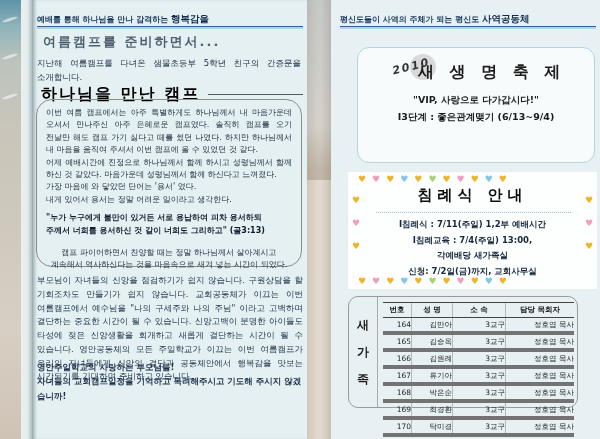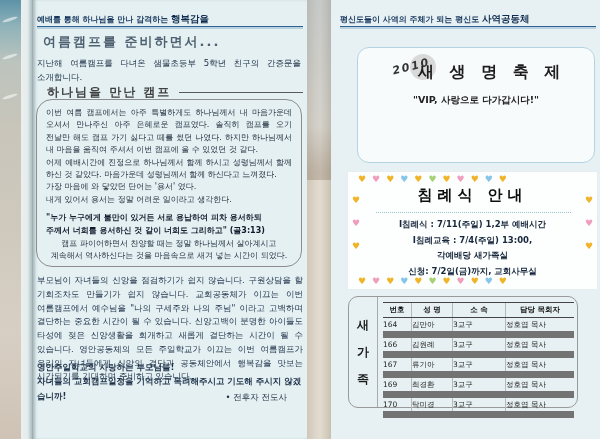--- a/index.html
+++ b/index.html
@@ -22,27 +22,27 @@
 
   
   .hdr{position:absolute;top:13px;color:#16365c;font-size:8px;font-weight:600;letter-spacing:0;white-space:nowrap;}
   .hdr b{font-size:9.5px;font-weight:800;color:#0f2b4e;}
   .hdr-rule{position:absolute;top:26px;height:0;border-top:1.5px solid #2f6392;box-shadow:0 1.5px 0 #8db2cc;}
 
   
   .lp-title{position:absolute;left:10px;top:33px;font-size:13px;color:#4e6170;letter-spacing:2px;font-weight:600;}
   .lp-intro{position:absolute;left:4px;top:57px;width:264px;font-size:8.5px;line-height:1.6;color:#203349;text-align:justify;word-break:keep-all;}
   .camp-head{position:absolute;left:4px;top:84px;width:266px;display:flex;align-items:center;gap:8px;}
-  .camp-head .t{font-size:12px;font-weight:800;color:#404040;letter-spacing:2px;white-space:nowrap;padding-left:10px;}
+  .camp-head .t{font-size:16px;font-weight:800;color:#000000;letter-spacing:2px;white-space:nowrap;padding-left:4px;}
   .camp-head .line{flex:1;border-top:1.5px solid #5a5a5a;}
   .bubble{position:absolute;left:3px;top:99px;width:266px;height:168px;border:1px solid #8d8d8d;border-radius:16px;
     padding:7px 9px;box-sizing:border-box;background:transparent;}
   .bubble .body{font-size:8px;line-height:1.55;color:#1f2d3d;text-align:justify;white-space:pre-line;word-break:keep-all;}
   .bubble .verse{margin-top:6px;font-size:8px;line-height:1.55;color:#101c2c;font-weight:700;white-space:pre-line;}
-  .bubble .fire{margin-top:1px;font-size:8px;line-height:1.55;color:#1f2d3d;text-align:center;white-space:pre-line;}
+  .bubble .fire{margin-top:10px;font-size:8px;line-height:1.55;color:#1f2d3d;text-align:center;white-space:pre-line;}
   .lp-closing{position:absolute;left:4px;top:274px;width:266px;font-size:8.5px;line-height:1.62;color:#1d3049;text-align:justify;white-space:pre-line;word-break:keep-all;}
   .lp-appeal{position:absolute;left:4px;top:360px;width:266px;font-size:8.5px;line-height:1.7;color:#1d3049;font-weight:600;white-space:pre-line;}
   .lp-sign{position:absolute;left:4px;top:392px;width:250px;text-align:right;font-size:8.5px;color:#243247;}
 
   
   .festival{position:absolute;left:26px;top:47px;width:238px;height:116px;background:#f7fbfc;
     border:1px solid #b3d3e2;border-radius:12px;box-sizing:border-box;text-align:center;}
   .festival .circle{position:absolute;left:52px;top:6px;width:26px;height:26px;border-radius:50%;background:#d9d9d9;}
   .festival .year{position:absolute;left:34px;top:12px;font-size:11px;font-weight:700;font-style:italic;color:#333;
     transform:rotate(-14deg);letter-spacing:2px;}
@@ -65,21 +65,21 @@
   .bap-divider{position:absolute;top:40px;left:28px;width:195px;border-top:1px dotted #9bc4cf;}
   .bap-lines{position:absolute;top:45px;left:0;width:100%;text-align:center;font-size:8.5px;font-weight:700;color:#16263b;line-height:1.85;white-space:pre-line;}
 
   
   .newfam{position:absolute;left:17px;top:296px;width:230px;height:112px;border:1px solid #9a9a9a;border-radius:10px;box-sizing:border-box;}
   .newfam .tab-divider{position:absolute;left:28px;top:0;height:100%;border-left:1px solid #aaa;}
   .newfam .vlabel{position:absolute;left:0;top:0;width:28px;height:100%;display:flex;flex-direction:column;
     align-items:center;justify-content:center;gap:10px;font-size:12px;font-weight:800;color:#1c1c1c;}
   table.fam{position:absolute;left:34px;top:5px;border-collapse:collapse;font-size:7.5px;color:#222;}
   table.fam th{font-weight:700;border-top:1.2px solid #444;border-bottom:1.2px solid #444;padding:2px 0;color:#111;}
-  table.fam td{border-bottom:7px solid #737373;padding:1.5px 0;text-align:left;}
+  table.fam td{border-bottom:4px solid #737373;padding:1.5px 0;text-align:right;}
   table.fam td:not(:first-child),table.fam th:not(:first-child){border-left:1px solid #b8b8b8;}
   table.fam .c0{width:28px;} table.fam .c1{width:40px;} table.fam .c2{width:52px;} table.fam .c3{width:68px;}
 </style>
 </head>
 <body>
 
 <div id="canvas">
 
   <div class="photo-strip">
     <div class="wave" style="top:18px"></div>
@@ -112,34 +112,34 @@
 내게 있어서 용서는 정말 어려운 일이라고 생각한다.</div>
       <div class="verse">"누가 누구에게 불만이 있거든 서로 용납하여 피차 용서하되
 주께서 너희를 용서하신 것 같이 너희도 그리하고" (골3:13)</div>
       <div class="fire">캠프 파이어하면서 찬양할 때는 정말 하나님께서 살아계시고
 계속해서 역사하신다는 것을 마음속으로 새겨 넣는 시간이 되었다.</div>
     </div>
 
     <div class="lp-closing">  부모님이 자녀들의 신앙을 점검하기가 쉽지 않습니다. 구원상담을 할 기회조차도 만들기가 쉽지 않습니다. 교회공동체가 이끄는 이번 여름캠프에서 예수님을 "나의 구세주와 나의 주님" 이라고 고백하며 결단하는 중요한 시간이 될 수 있습니다. 신앙고백이 분명한 아이들도 타성에 젖은 신앙생활을 회개하고 새롭게 결단하는 시간이 될 수 있습니다. 영안공동체의 모든 주일학교가 이끄는 이번 여름캠프가 우리의 자녀들에게 신앙의 결단과 공동체안에서 행복감을 맛보는 시간되기를 기대하며 준비하고 있습니다.</div>
     <div class="lp-appeal">영안주일학교의 사랑하는 부모님들!
 자녀들의 교회캠프일정을 기억하고 독려해주시고 기도해 주시지 않겠습니까!</div>
-    <div class="lp-sign">• 전후자 전도사</div>
   </div>
 
   <div class="right-page">
     <div class="hdr" style="left:9px">
       <span>평신도들이 사역의 주체가 되는 평신도 </span><b>사역공동체</b>
     </div>
     <div class="hdr-rule" style="left:9px;width:256px"></div>
 
     <div class="festival">
       <div class="circle"></div>
       <div class="year">2010</div>
       <div class="title">새 생 명 축 제</div>
       <div class="slogan">"VIP, 사랑으로 다가갑시다!"</div>
+      <div class="stage">Ⅰ3단계 : 좋은관계맺기 (6/13~9/4)</div>
     </div>
 
     <div class="baptism">
       <div class="hearts top"><span style="color: rgb(240, 180, 41);">♥</span><span style="color: rgb(239, 158, 189);">♥</span><span style="color: rgb(240, 180, 41);">♥</span><span style="color: rgb(134, 197, 234);">♥</span><span style="color: rgb(240, 180, 41);">♥</span><span style="color: rgb(168, 209, 119);">♥</span><span style="color: rgb(240, 180, 41);">♥</span><span style="color: rgb(239, 158, 189);">♥</span><span style="color: rgb(240, 180, 41);">♥</span><span style="color: rgb(134, 197, 234);">♥</span><span style="color: rgb(240, 180, 41);">♥</span></div>
       <div class="hearts bottom"><span style="color: rgb(240, 180, 41);">♥</span><span style="color: rgb(239, 158, 189);">♥</span><span style="color: rgb(240, 180, 41);">♥</span><span style="color: rgb(134, 197, 234);">♥</span><span style="color: rgb(240, 180, 41);">♥</span><span style="color: rgb(168, 209, 119);">♥</span><span style="color: rgb(240, 180, 41);">♥</span><span style="color: rgb(239, 158, 189);">♥</span><span style="color: rgb(240, 180, 41);">♥</span><span style="color: rgb(134, 197, 234);">♥</span><span style="color: rgb(240, 180, 41);">♥</span></div>
       <div class="hearts col left">
           <span style="color: rgb(240, 180, 41);">♥</span>
           <span style="color: rgb(239, 158, 189);">♥</span>
           <span style="color: rgb(240, 180, 41);">♥</span>
         </div>
@@ -173,32 +173,44 @@
           </tr>
         </thead>
         <tbody>
             <tr>
               <td class="c0">164</td>
               <td class="c1">김만아</td>
               <td class="c2">3교구</td>
               <td class="c3">정호엽 목사</td>
             </tr>
             <tr>
+              <td class="c0">165</td>
+              <td class="c1">김승옥</td>
+              <td class="c2">3교구</td>
+              <td class="c3">정호엽 목사</td>
+            </tr>
+            <tr>
               <td class="c0">166</td>
               <td class="c1">김원례</td>
               <td class="c2">3교구</td>
               <td class="c3">정호엽 목사</td>
             </tr>
             <tr>
               <td class="c0">167</td>
               <td class="c1">류기아</td>
               <td class="c2">3교구</td>
               <td class="c3">정호엽 목사</td>
             </tr>
             <tr>
+              <td class="c0">168</td>
+              <td class="c1">박은순</td>
+              <td class="c2">3교구</td>
+              <td class="c3">정호엽 목사</td>
+            </tr>
+            <tr>
               <td class="c0">169</td>
               <td class="c1">최경환</td>
               <td class="c2">3교구</td>
               <td class="c3">정호엽 목사</td>
             </tr>
             <tr>
               <td class="c0">170</td>
               <td class="c1">탁미경</td>
               <td class="c2">3교구</td>
               <td class="c3">정호엽 목사</td>

